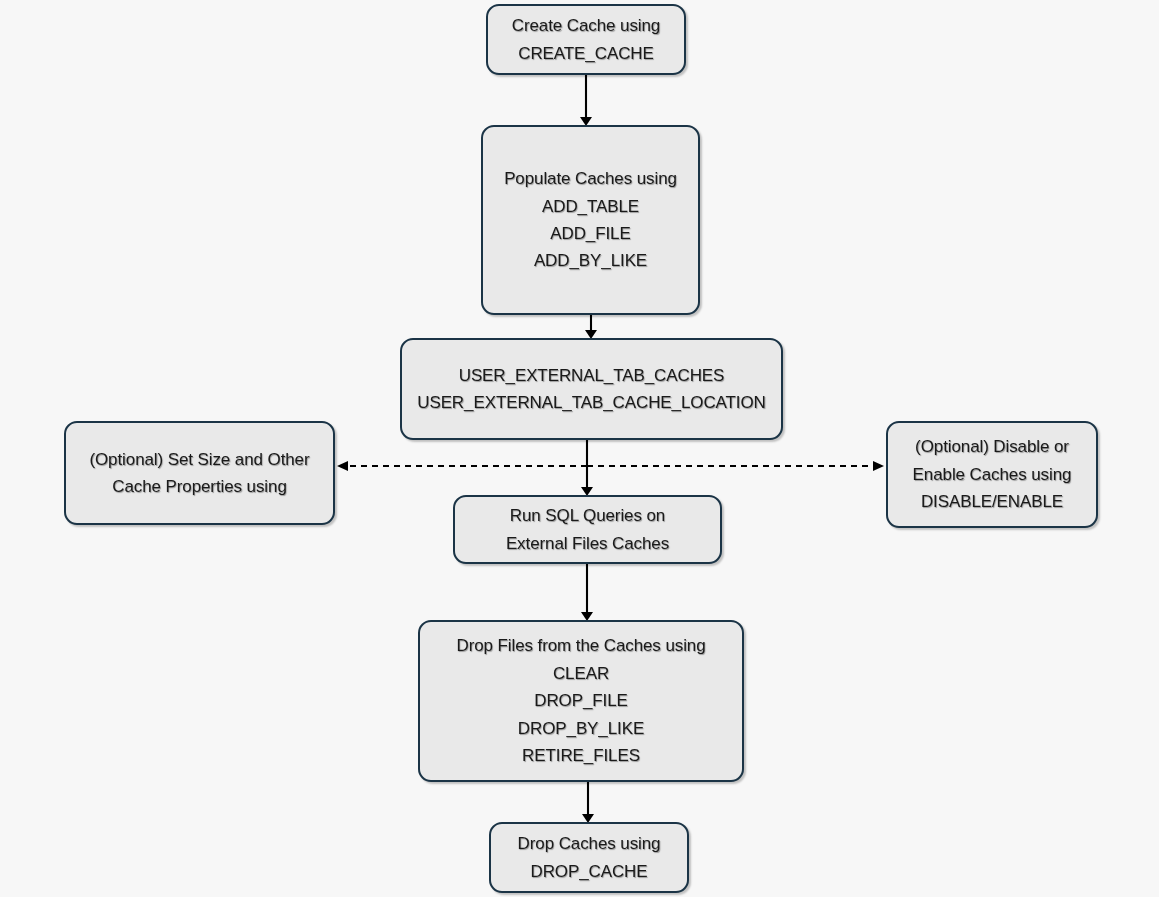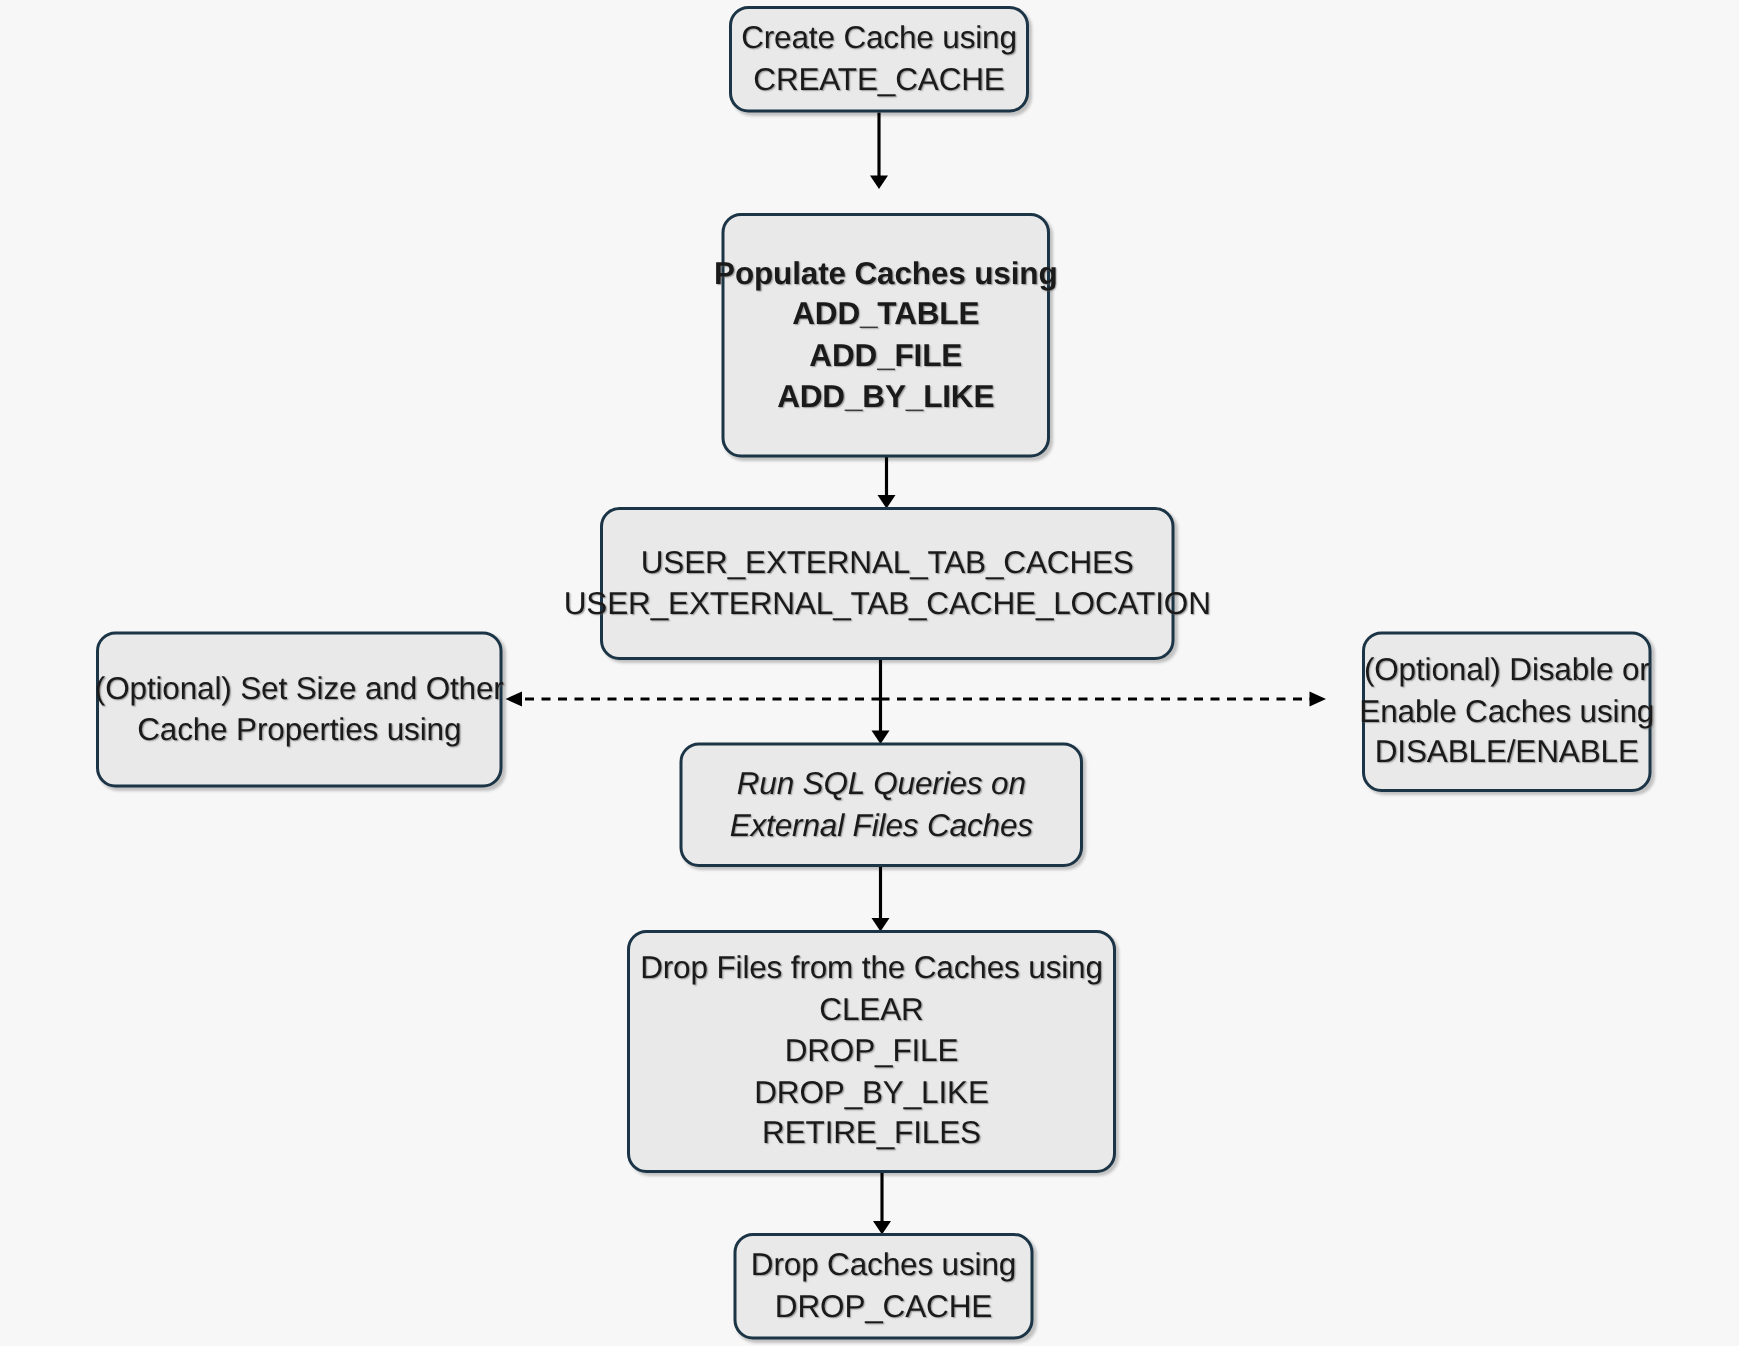--- a/index.html
+++ b/index.html
@@ -33,21 +33,21 @@
     position: absolute;
     box-sizing: border-box;
     background: #e9e9e9;
     border: 2.2px solid #1b3446;
     border-radius: 13px;
     display: flex;
     flex-direction: column;
     align-items: center;
     justify-content: center;
     color: #1a1a1a;
-    font-size: 21px;
+    font-size: 17px;
     line-height: 27.4px;
     text-align: center;
     box-shadow: 2px 2px 2px rgba(0,0,0,0.22);
     letter-spacing: -0.1px;
   }
   .node .line {
     display: block;
     white-space: nowrap;
     text-shadow: 0.8px 0.8px 0.9px rgba(90,90,90,0.55);
   }
@@ -98,44 +98,44 @@
       <line x1="588" y1="782" x2="588" y2="815" stroke="#000" stroke-width="2.1"></line>
       <path d="M582,814 L594,814 L588,823 Z" fill="#000"></path>
     </g>
   </svg>
 
   <div class="node" style="left:486px; top:4px; width:200px; height:71px;">
     <span class="line">Create Cache using</span>
     <span class="line">CREATE_CACHE</span>
   </div>
 
-  <div class="node" style="left:481px; top:142px; width:219px; height:163px;font-weight:bold;">
+  <div class="node" style="left:481px; top:125px; width:219px; height:190px;">
     <span class="line">Populate Caches using</span>
     <span class="line">ADD_TABLE</span>
     <span class="line">ADD_FILE</span>
     <span class="line">ADD_BY_LIKE</span>
   </div>
 
   <div class="node" style="left:400px; top:338px; width:383px; height:102px;">
     <span class="line">USER_EXTERNAL_TAB_CACHES</span>
     <span class="line">USER_EXTERNAL_TAB_CACHE_LOCATION</span>
   </div>
 
   <div class="node" style="left:64px; top:421px; width:271px; height:104px;text-align:center;">
     <span class="line">(Optional) Set Size and Other</span>
     <span class="line">Cache Properties using</span>
   </div>
 
-  <div class="node" style="left:908px; top:421px; width:193px; height:107px;">
+  <div class="node" style="left:886px; top:421px; width:212px; height:107px;">
     <span class="line">(Optional) Disable or</span>
     <span class="line">Enable Caches using</span>
     <span class="line">DISABLE/ENABLE</span>
   </div>
 
-  <div class="node" style="left:453px; top:495px; width:269px; height:83px;font-style:italic;">
+  <div class="node" style="left:453px; top:495px; width:269px; height:69px;">
     <span class="line">Run SQL Queries on</span>
     <span class="line">External Files Caches</span>
   </div>
 
   <div class="node" style="left:418px; top:620px; width:326px; height:162px;">
     <span class="line">Drop Files from the Caches using</span>
     <span class="line">CLEAR</span>
     <span class="line">DROP_FILE</span>
     <span class="line">DROP_BY_LIKE</span>
     <span class="line">RETIRE_FILES</span>

